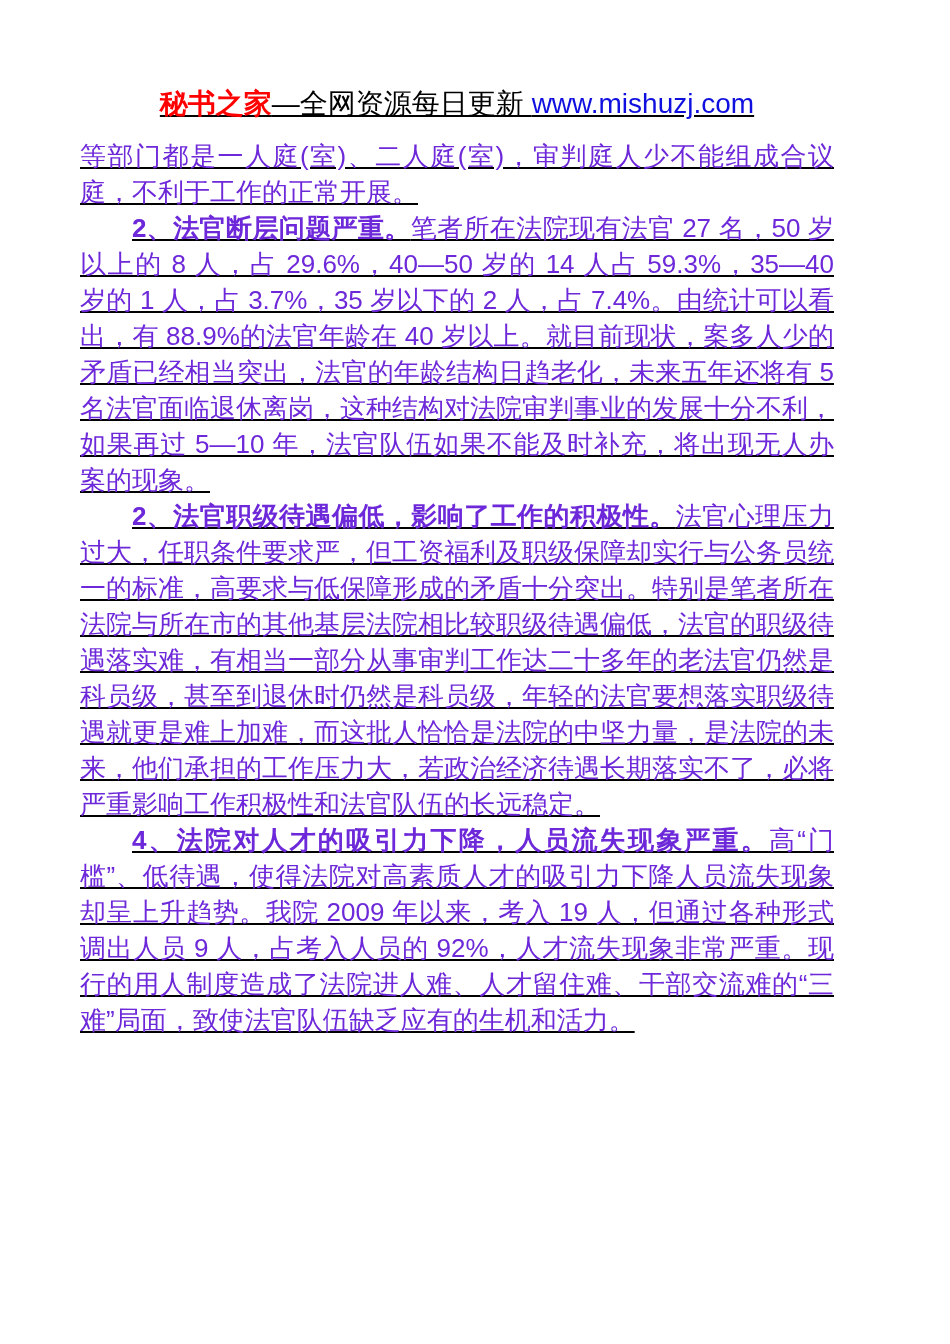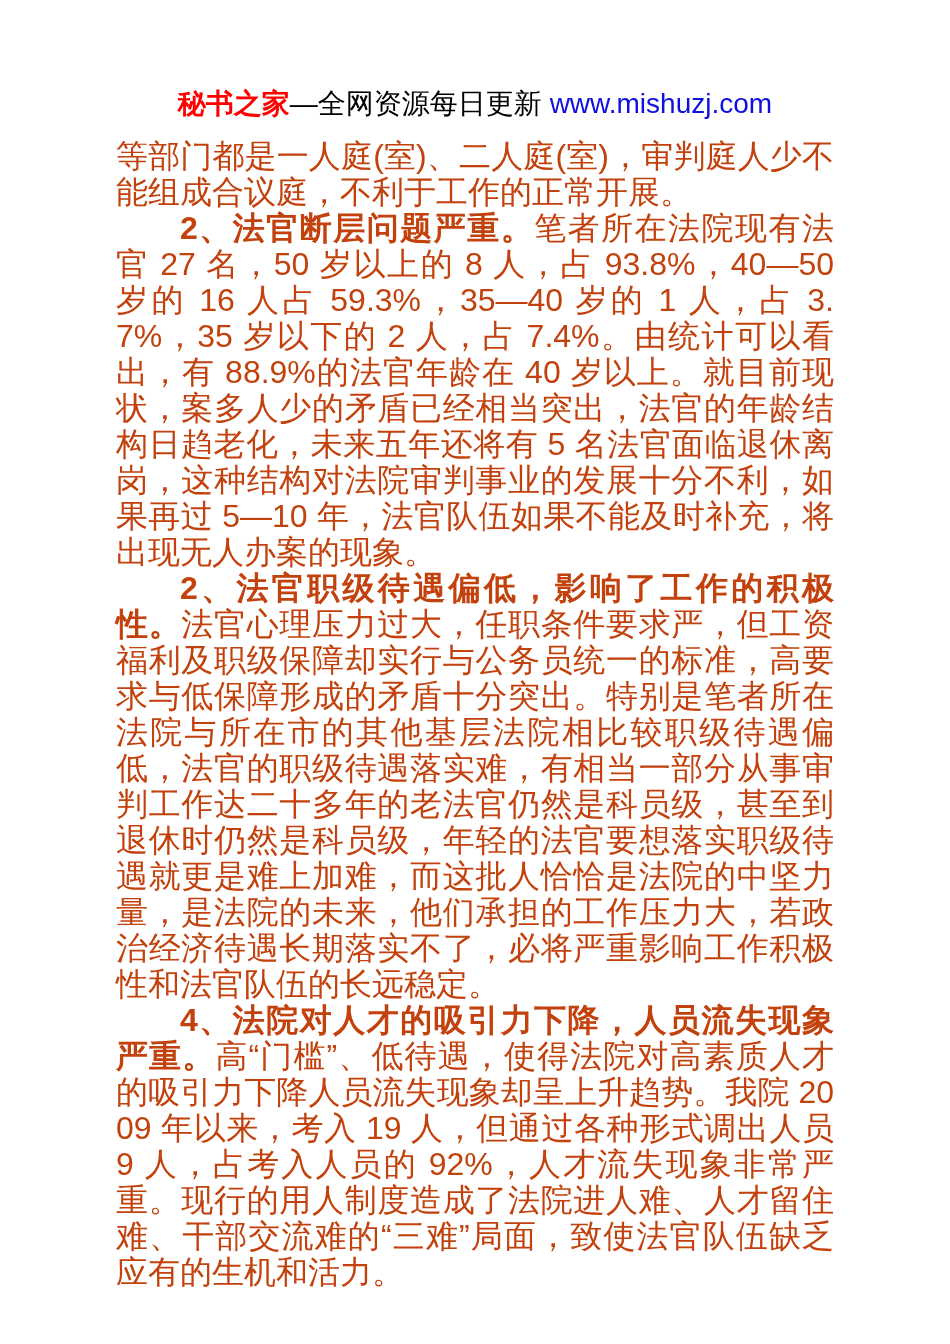--- a/index.html
+++ b/index.html
@@ -10,22 +10,23 @@
     width: 950px;
     height: 1344px;
     background: #ffffff;
     font-family: "Liberation Sans", "DejaVu Sans", sans-serif;
     overflow: hidden;
   }
   .page {
     box-sizing: border-box;
     width: 950px;
     height: 1344px;
-    padding: 86px 116px 0 116px; 
+    padding: 86px 116px 0 80px; 
     background: #ffffff;
+    text-decoration: underline;
   }
   .doc-header {
     text-align: center;
     font-size: 28px;
     line-height: 36px;
     margin-bottom: 16px;
     white-space: nowrap;
   }
   .site-name {
     color: #ff0000;
@@ -33,23 +34,23 @@
   }
   .tagline {
     color: #000000;
   }
   .site-url {
     color: #0f0fe0;
     cursor: pointer;
   }
   .doc-body p.para {
     margin: 0;
-    font-size: 32px;
+    font-size: 26px;
     line-height: 36px;
-    color: #c2410c;
+    color: #6d28d9;
     text-align: justify;
     text-justify: inter-character;
     word-break: break-all;
   }
   .doc-body p.para.indent {
     text-indent: 2em;
   }
   .para-heading {
     font-weight: bold;
   }
@@ -58,21 +59,21 @@
 <body>
 
 <div class="page">
 
   <div class="doc-header"><span class="site-name">秘书之家</span><span class="tagline">—全网资源每日更新 </span><span class="site-url">www.mishuzj.com</span></div>
 
   <div class="doc-body">
 
     <p class="para"><span class="para-body">等部门都是一人庭(室)、二人庭(室)，审判庭人少不能组成合议庭，不利于工作的正常开展。</span></p>
 
-    <p class="para indent"><span class="para-heading">2、法官断层问题严重。</span><span class="para-body">笔者所在法院现有法官 27 名，50 岁以上的 8 人，占 93.8%，40—50 岁的 16 人占 59.3%，35—40 岁的 1 人，占 3.7%，35 岁以下的 2 人，占 7.4%。由统计可以看出，有 88.9%的法官年龄在 40 岁以上。就目前现状，案多人少的矛盾已经相当突出，法官的年龄结构日趋老化，未来五年还将有 5 名法官面临退休离岗，这种结构对法院审判事业的发展十分不利，如果再过 5—10 年，法官队伍如果不能及时补充，将出现无人办案的现象。</span></p>
+    <p class="para indent"><span class="para-heading">2、法官断层问题严重。</span><span class="para-body">笔者所在法院现有法官 27 名，50 岁以上的 8 人，占 29.6%，40—50 岁的 14 人占 59.3%，35—40 岁的 1 人，占 3.7%，35 岁以下的 2 人，占 7.4%。由统计可以看出，有 88.9%的法官年龄在 40 岁以上。就目前现状，案多人少的矛盾已经相当突出，法官的年龄结构日趋老化，未来五年还将有 5 名法官面临退休离岗，这种结构对法院审判事业的发展十分不利，如果再过 5—10 年，法官队伍如果不能及时补充，将出现无人办案的现象。</span></p>
 
     <p class="para indent"><span class="para-heading">2、法官职级待遇偏低，影响了工作的积极性。</span><span class="para-body">法官心理压力过大，任职条件要求严，但工资福利及职级保障却实行与公务员统一的标准，高要求与低保障形成的矛盾十分突出。特别是笔者所在法院与所在市的其他基层法院相比较职级待遇偏低，法官的职级待遇落实难，有相当一部分从事审判工作达二十多年的老法官仍然是科员级，甚至到退休时仍然是科员级，年轻的法官要想落实职级待遇就更是难上加难，而这批人恰恰是法院的中坚力量，是法院的未来，他们承担的工作压力大，若政治经济待遇长期落实不了，必将严重影响工作积极性和法官队伍的长远稳定。</span></p>
 
     <p class="para indent"><span class="para-heading">4、法院对人才的吸引力下降，人员流失现象严重。</span><span class="para-body">高“门槛”、低待遇，使得法院对高素质人才的吸引力下降人员流失现象却呈上升趋势。我院 2009 年以来，考入 19 人，但通过各种形式调出人员 9 人，占考入人员的 92%，人才流失现象非常严重。现行的用人制度造成了法院进人难、人才留住难、干部交流难的“三难”局面，致使法官队伍缺乏应有的生机和活力。</span></p>
 
 
   </div>
 
 </div>
 

